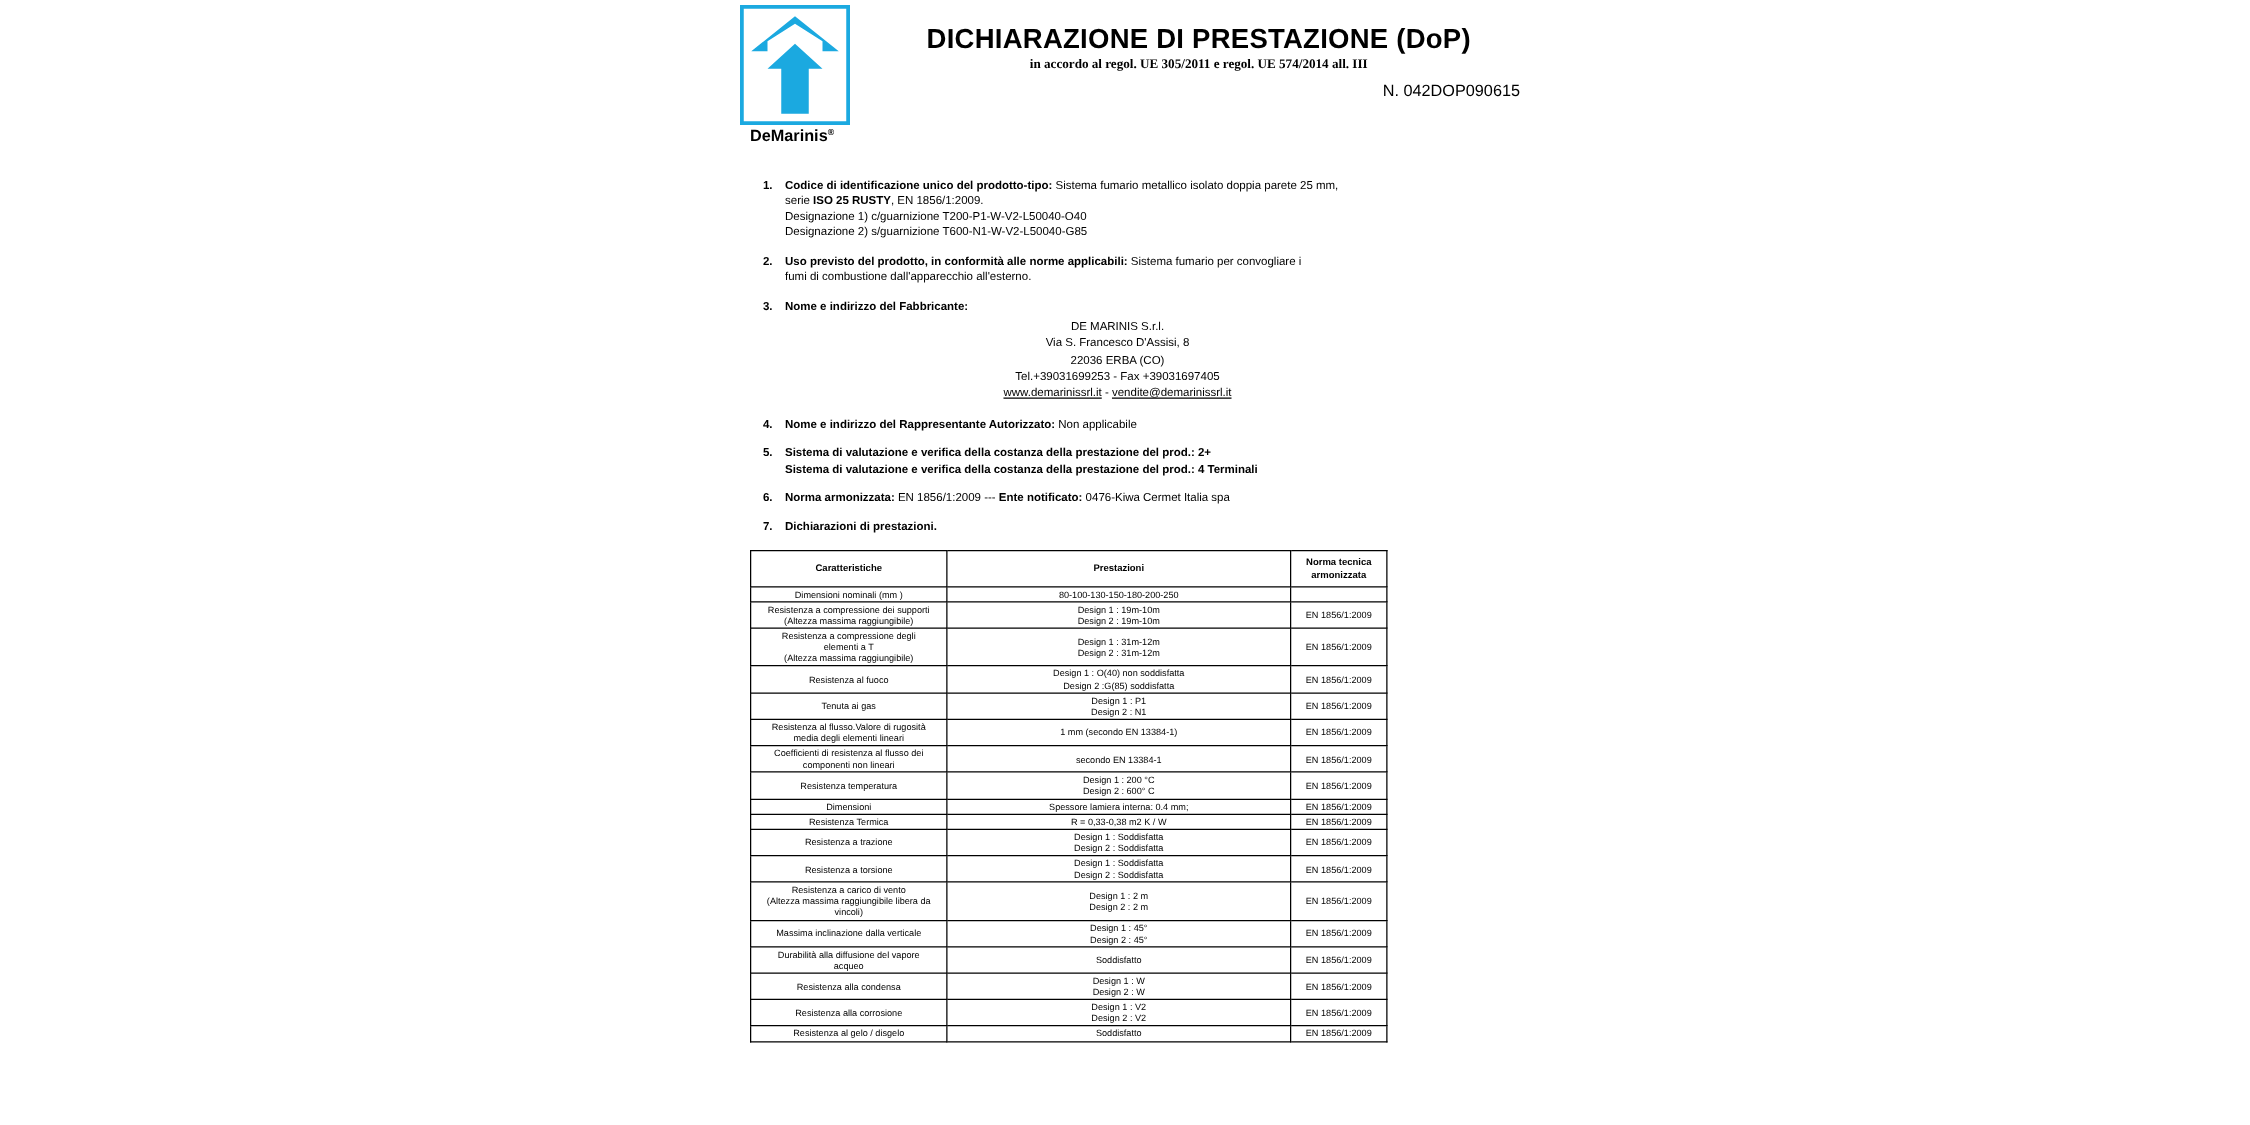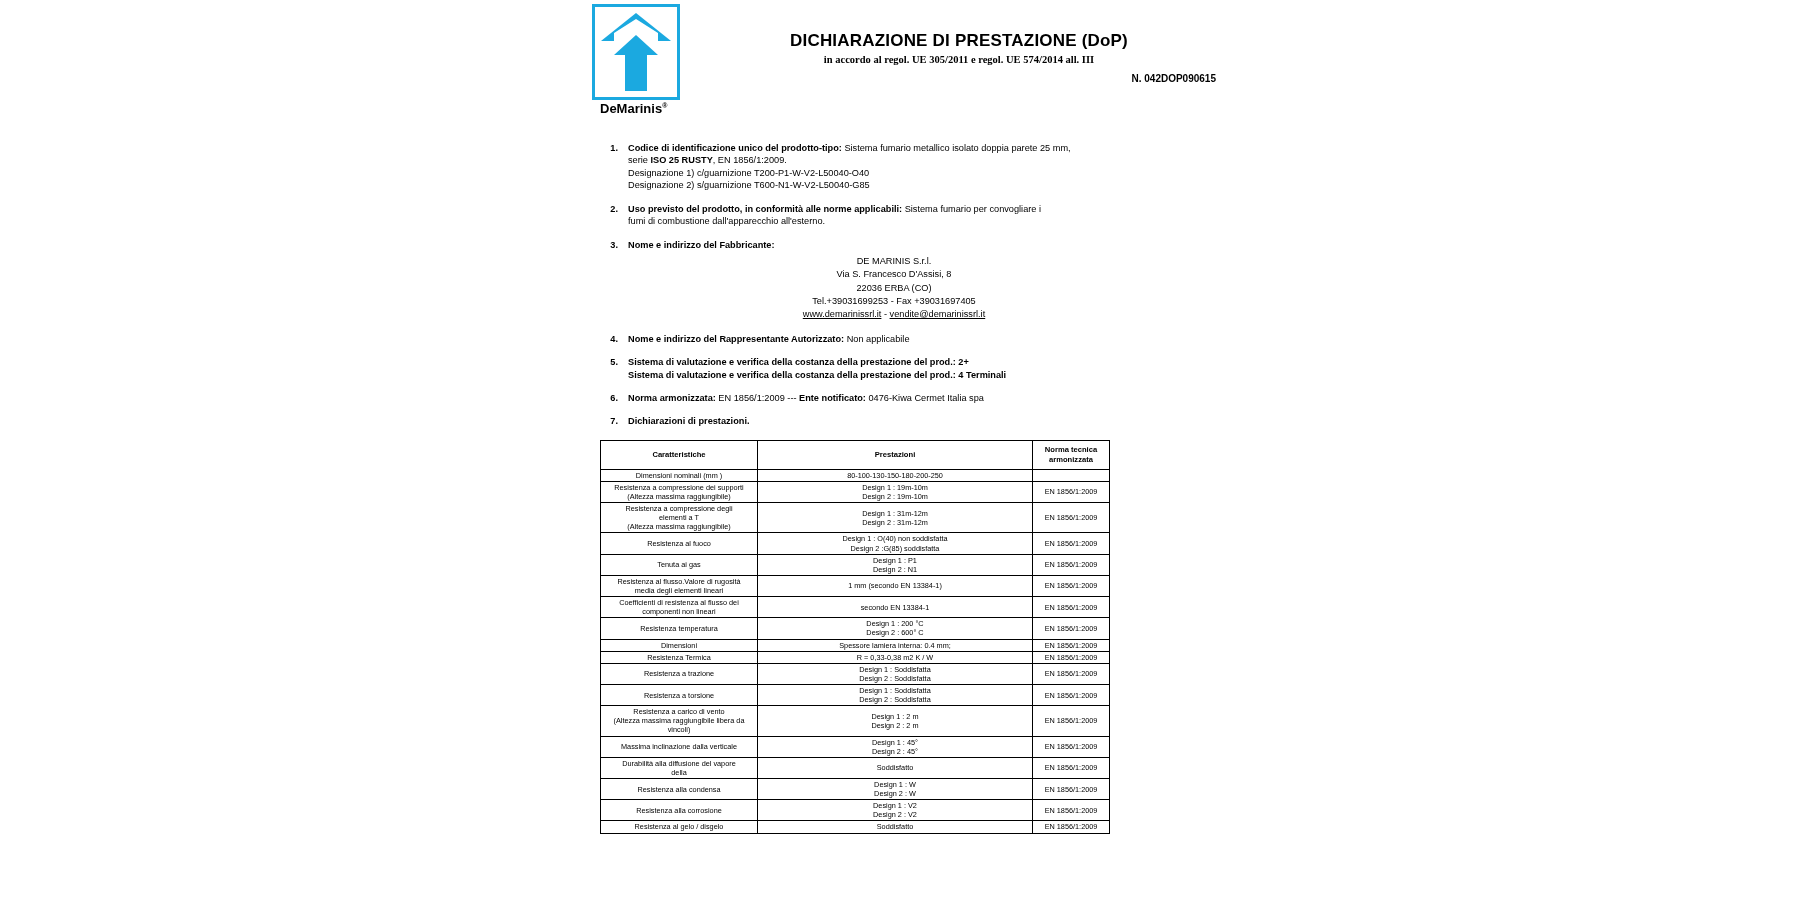--- a/index.html
+++ b/index.html
@@ -57,35 +57,34 @@
     padding-left: 8px;
   }
   .logo-word sup { font-size: 7px; vertical-align: super; }
   .header-titles {
     flex: 1 1 auto;
     text-align: center;
     padding-top: 14px;
     padding-left: 10px;
   }
   .title-main {
-    font-size: 17px;
+    font-size: 22px;
     font-weight: bold;
     letter-spacing: 0.2px;
     line-height: 1.15;
-    margin-top: 13px;
   }
   .title-sub {
     font-size: 10.5px;
     font-weight: bold;
     margin-top: 3px;
     font-family: Liberation Serif, serif;
   }
   .title-num {
-    font-size: 10px;
-    font-weight: bold;
+    font-size: 13px;
+    font-weight: normal;
     margin-top: 8px;
     text-align: right;
     padding-right: 4px;
   }
 
   
   .content {
     margin-top: 26px;
     font-size: 9.2px;
     line-height: 1.35;
@@ -407,21 +406,21 @@
                   <span class="cellline">Design 1 : 45°</span>
                   <span class="cellline">Design 2 : 45°</span>
                 </td>
                 <td class="col3">
                   <span class="cellline">EN 1856/1:2009</span>
                 </td>
               </tr>
               <tr>
                 <td class="col1">
                   <span class="cellline">Durabilità alla diffusione del vapore</span>
-                  <span class="cellline">della</span>
+                  <span class="cellline">acqueo</span>
                 </td>
                 <td class="col2">
                   <span class="cellline">Soddisfatto</span>
                 </td>
                 <td class="col3">
                   <span class="cellline">EN 1856/1:2009</span>
                 </td>
               </tr>
               <tr>
                 <td class="col1">

